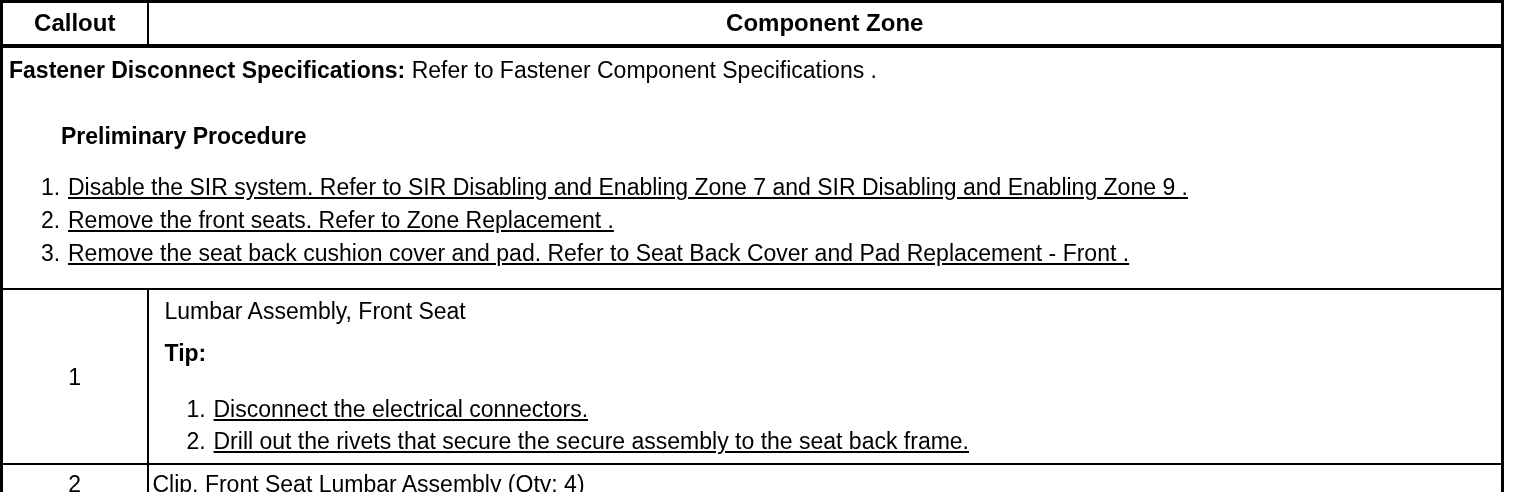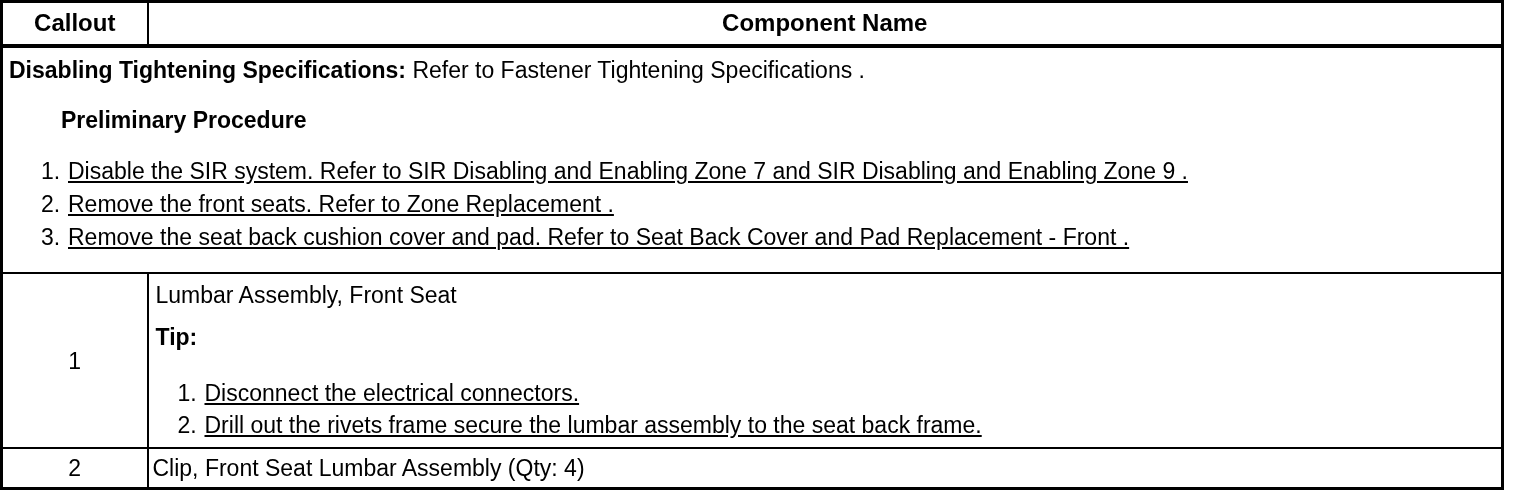--- a/index.html
+++ b/index.html
@@ -35,29 +35,29 @@
   }
   td.callout-cell {
     text-align: center;
     vertical-align: middle;
     padding: 4px;
   }
   td.prelim-cell {
     padding: 7px 10px 18px 6px;
   }
   td.comp-cell {
-    padding: 6px 10px 6px 7px;
+    padding: 6px 10px 6px 16px;
   }
   td.comp-cell-single {
     padding: 4px 10px 4px 4px;
     vertical-align: middle;
   }
   .b { font-weight: bold; }
   .proc-heading {
-    margin: 20px 0 0 52px;
+    margin: 36px 0 0 52px;
     font-weight: bold;
   }
   .olist { margin-top: 20px; }
   .olist .oli {
     display: flex;
     line-height: 33px;
   }
   .olist.steps { margin-left: 32px; }
   .oli .num {
     flex: 0 0 27px;
@@ -76,27 +76,27 @@
 <body>
 
 <table class="comp-table">
   <colgroup>
     <col class="callout-col">
     <col>
   </colgroup>
   <thead>
     <tr>
       <th>Callout</th>
-      <th>Component Name</th>
+      <th>Component Zone</th>
     </tr>
   </thead>
   <tbody>
     <tr>
       <td class="prelim-cell" colspan="2">
-        <p><span class="b">Disabling Tightening Specifications:</span> <span>Refer to Fastener Tightening Specifications .</span></p>
+        <p><span class="b">Fastener Disconnect Specifications:</span> <span>Refer to Fastener Component Specifications .</span></p>
         <p class="proc-heading">Preliminary Procedure</p>
         <div class="olist steps">
           <div class="oli">
             <span class="num">1.</span>
             <span class="txt">Disable the SIR system. Refer to SIR Disabling and Enabling Zone 7 and SIR Disabling and Enabling Zone 9 .</span>
           </div>
           <div class="oli">
             <span class="num">2.</span>
             <span class="txt">Remove the front seats. Refer to Zone Replacement .</span>
           </div>
@@ -112,21 +112,21 @@
       <td class="comp-cell">
         <p>Lumbar Assembly, Front Seat</p>
         <p class="b tip-label">Tip:</p>
         <div class="olist tip-list">
           <div class="oli">
             <span class="num">1.</span>
             <span class="txt">Disconnect the electrical connectors.</span>
           </div>
           <div class="oli">
             <span class="num">2.</span>
-            <span class="txt">Drill out the rivets frame secure the lumbar assembly to the seat back frame.</span>
+            <span class="txt">Drill out the rivets that secure the secure assembly to the seat back frame.</span>
           </div>
         </div>
       </td>
     </tr>
     <tr>
       <td class="callout-cell">2</td>
       <td class="comp-cell-single">
         <p>Clip, Front Seat Lumbar Assembly (Qty: 4)</p>
       </td>
     </tr>

